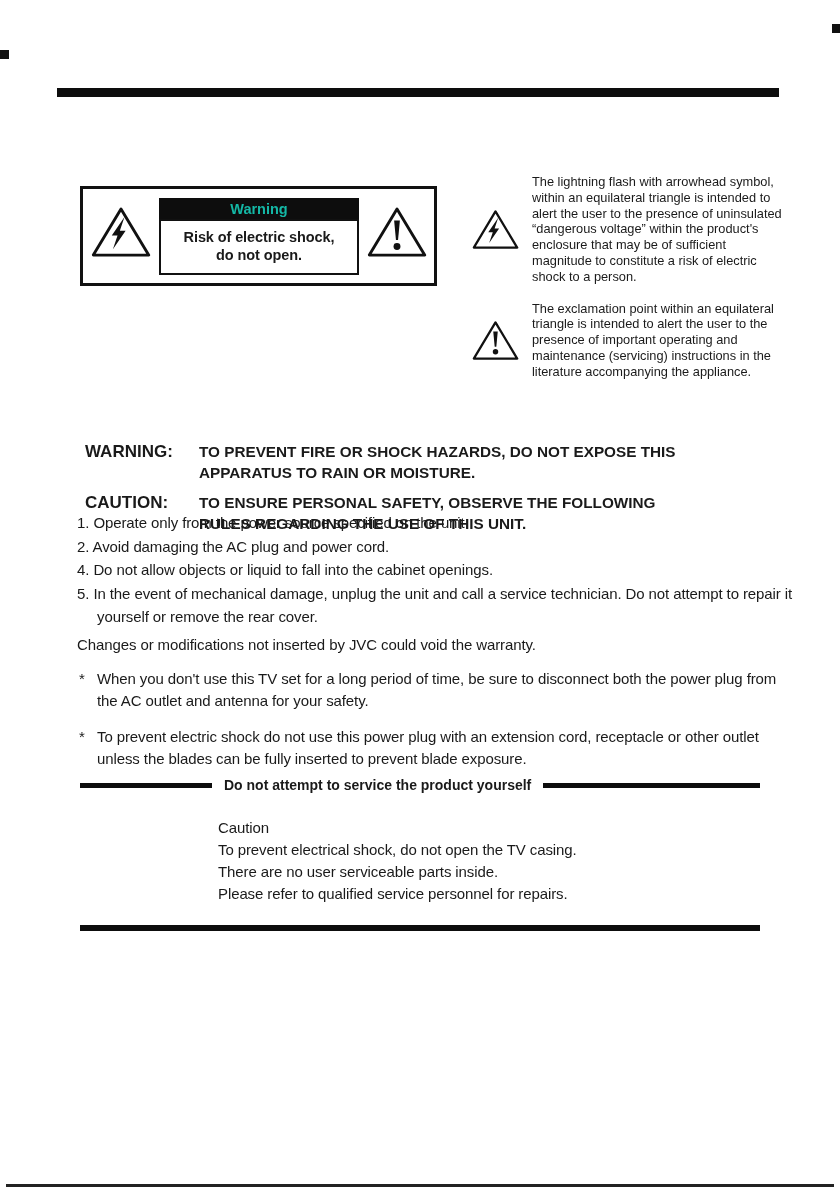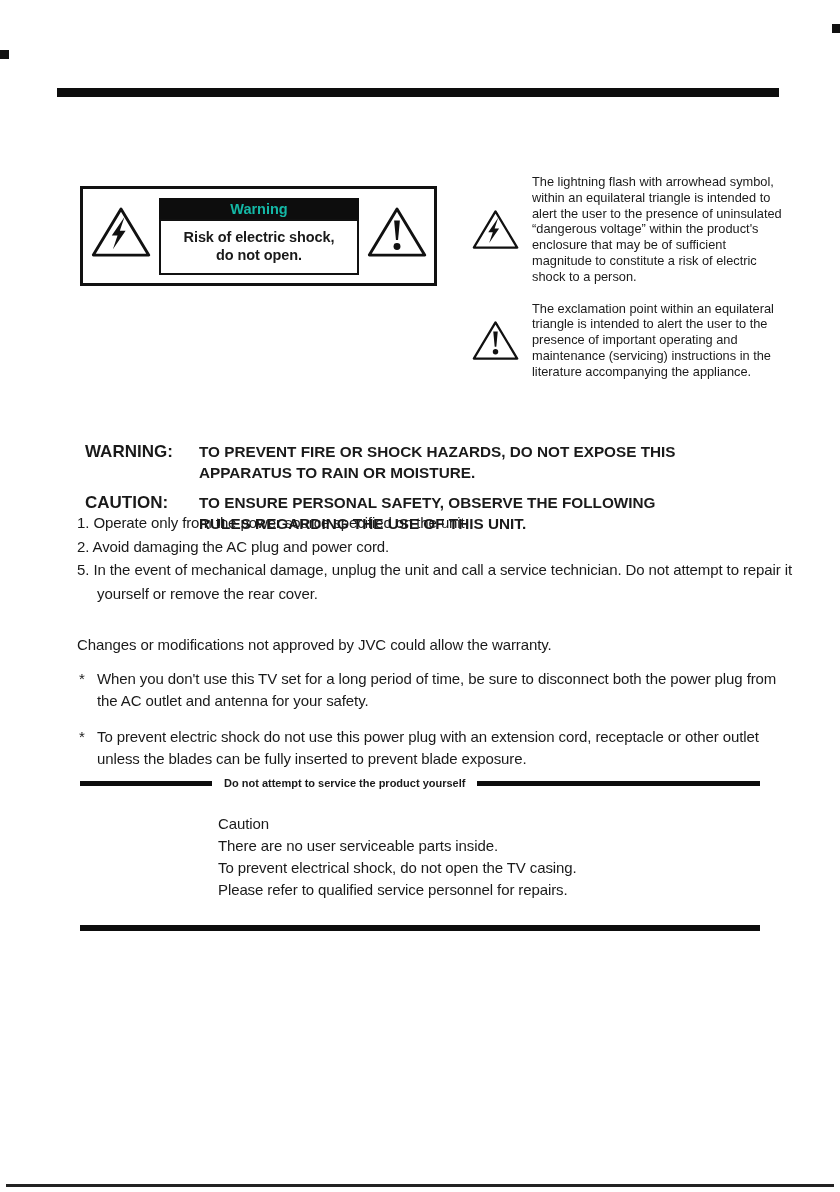--- a/index.html
+++ b/index.html
@@ -60,21 +60,21 @@
   .changes { position:absolute; left:77px; top:636px; font-size:15px; letter-spacing:-0.1px; }
 
   
   .star-notes { position:absolute; left:79px; top:668px; width:712px; display:flex; flex-direction:column; gap:15px; }
   .star-note { display:grid; grid-template-columns:18px 1fr; font-size:15px; line-height:21.5px; letter-spacing:-0.1px; }
 
   
   .service-section { position:absolute; left:80px; top:777px; width:680px; }
   .service-title-row { display:flex; align-items:center; }
   .rule-seg-left { width:132px; height:5px; background:#0d0d0d; flex:0 0 auto; }
-  .service-title { font-weight:bold; font-size:11px; padding:0 12px; white-space:nowrap; }
+  .service-title { font-weight:bold; font-size:14px; padding:0 12px; white-space:nowrap; }
   .rule-seg-right { flex:1; height:5px; background:#0d0d0d; }
   .caution-block { margin:24px 0 0 138px; font-size:15px; line-height:22px; letter-spacing:-0.1px; }
   .caution-heading { font-weight:normal; }
 
   .bottom-rule { position:absolute; left:80px; top:925px; width:680px; height:6px; background:#0d0d0d; }
 </style>
 </head>
 <body>
 
 <div class="page">
@@ -125,46 +125,47 @@
   <div class="hazard-block">
     <div class="hazard-label">WARNING:</div>
     <div class="hazard-text">TO PREVENT FIRE OR SHOCK HAZARDS, DO NOT EXPOSE THIS APPARATUS TO RAIN OR MOISTURE.</div>
     <div class="hazard-label">CAUTION:</div>
     <div class="hazard-text">TO ENSURE PERSONAL SAFETY, OBSERVE THE FOLLOWING RULES REGARDING THE USE OF THIS UNIT.</div>
   </div>
 
   <div class="rules">
     <div class="rule"><span>1.</span> <span>Operate only from the power source specified on the unit.</span></div>
     <div class="rule"><span>2.</span> <span>Avoid damaging the AC plug and power cord.</span></div>
+    <div class="rule"><span>4.</span> <span>Do not allow objects or liquid to fall into the cabinet openings.</span></div>
     <div class="rule"><span>5.</span> <span>In the event of mechanical damage, unplug the unit and call a service technician. Do not attempt to repair it yourself or remove the rear cover.</span></div>
   </div>
 
-  <div class="changes">Changes or modifications not approved by JVC could allow the warranty.</div>
+  <div class="changes">Changes or modifications not inserted by JVC could void the warranty.</div>
 
   <div class="star-notes">
     <div class="star-note">
       <span>*</span>
       <span>When you don't use this TV set for a long period of time, be sure to disconnect both the power plug from the AC outlet and antenna for your safety.</span>
     </div>
     <div class="star-note">
       <span>*</span>
       <span>To prevent electric shock do not use this power plug with an extension cord, receptacle or other outlet unless the blades can be fully inserted to prevent blade exposure.</span>
     </div>
   </div>
 
   <div class="service-section">
     <div class="service-title-row">
       <div class="rule-seg-left"></div>
       <div class="service-title">Do not attempt to service the product yourself</div>
       <div class="rule-seg-right"></div>
     </div>
     <div class="caution-block">
       <div class="caution-heading">Caution</div>
+      <div>To prevent electrical shock, do not open the TV casing.</div>
       <div>There are no user serviceable parts inside.</div>
-      <div>To prevent electrical shock, do not open the TV casing.</div>
       <div>Please refer to qualified service personnel for repairs.</div>
     </div>
   </div>
 
   <div class="bottom-rule"></div>
   <div class="page-edge-bottom"></div>
 
 </div>
 
 </body></html>

